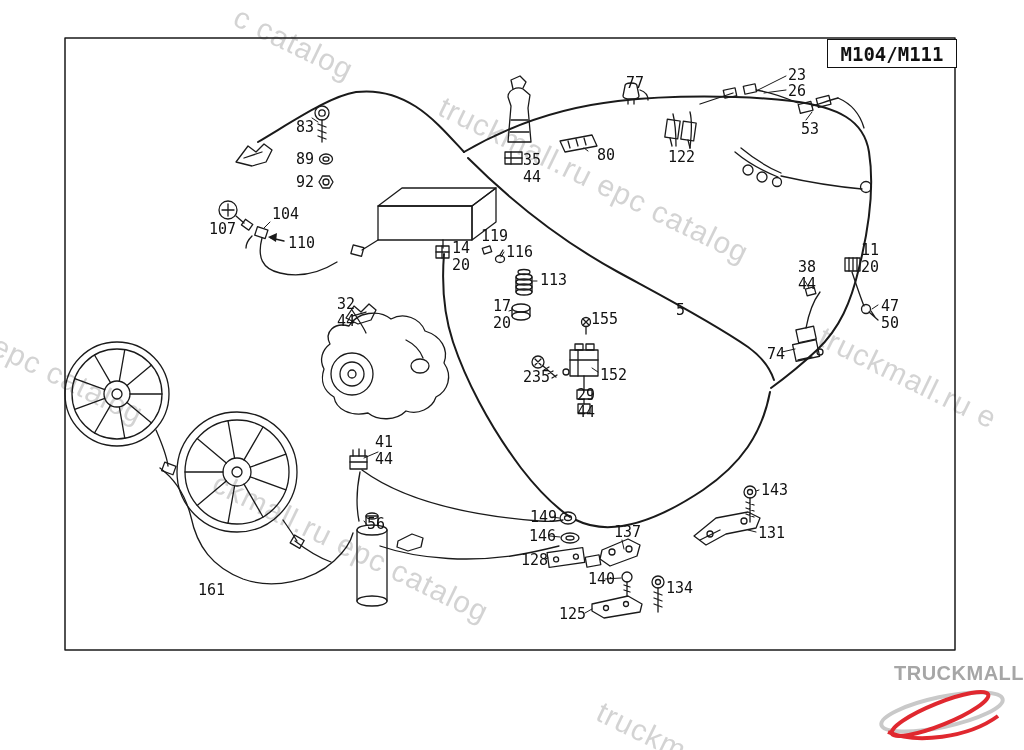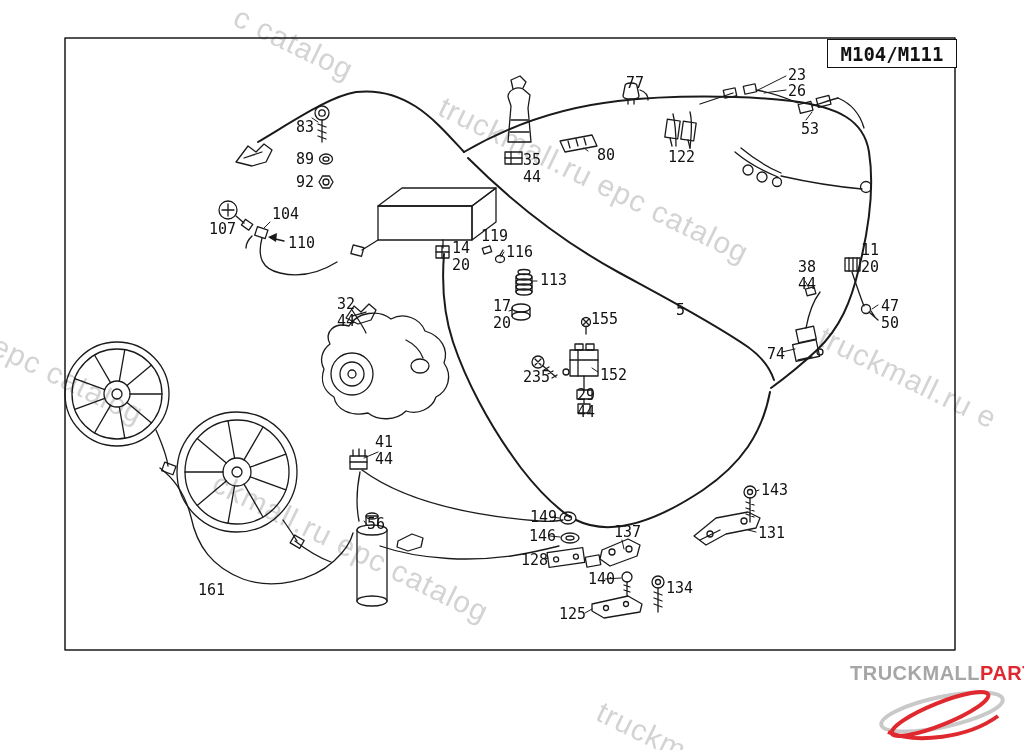--- a/index.html
+++ b/index.html
@@ -17,21 +17,21 @@
       letter-spacing:1px;}
   .wm1{left:243px;top:0px;transform:rotate(26deg);}
   .wm2{left:448px;top:90px;transform:rotate(26deg);}
   .wm3{left:-14px;top:321px;transform:rotate(26deg);}
   .wm4{left:828px;top:320px;transform:rotate(26deg);}
   .wm5{left:222px;top:466px;transform:rotate(26deg);}
   .wm6{left:606px;top:695px;transform:rotate(26deg);}
   .brand{position:absolute;left:850px;top:662px;z-index:4;
          font-family:"Liberation Sans",sans-serif;font-weight:bold;font-size:20px;
          letter-spacing:.5px;white-space:nowrap;}
-  .brand .gray{color:#a6a6a6;}
+  .brand .gray{color:#a6a6a6;margin-left:44px;}
   .brand .red{color:#e0282f;}
   .swirl{position:absolute;left:872px;top:684px;z-index:4;}
 </style>
 </head>
 <body>
 
 <div class="stage">
 
   <div class="wm wm1">c catalog</div>
   <div class="wm wm2">truckmall.ru epc catalog</div>

